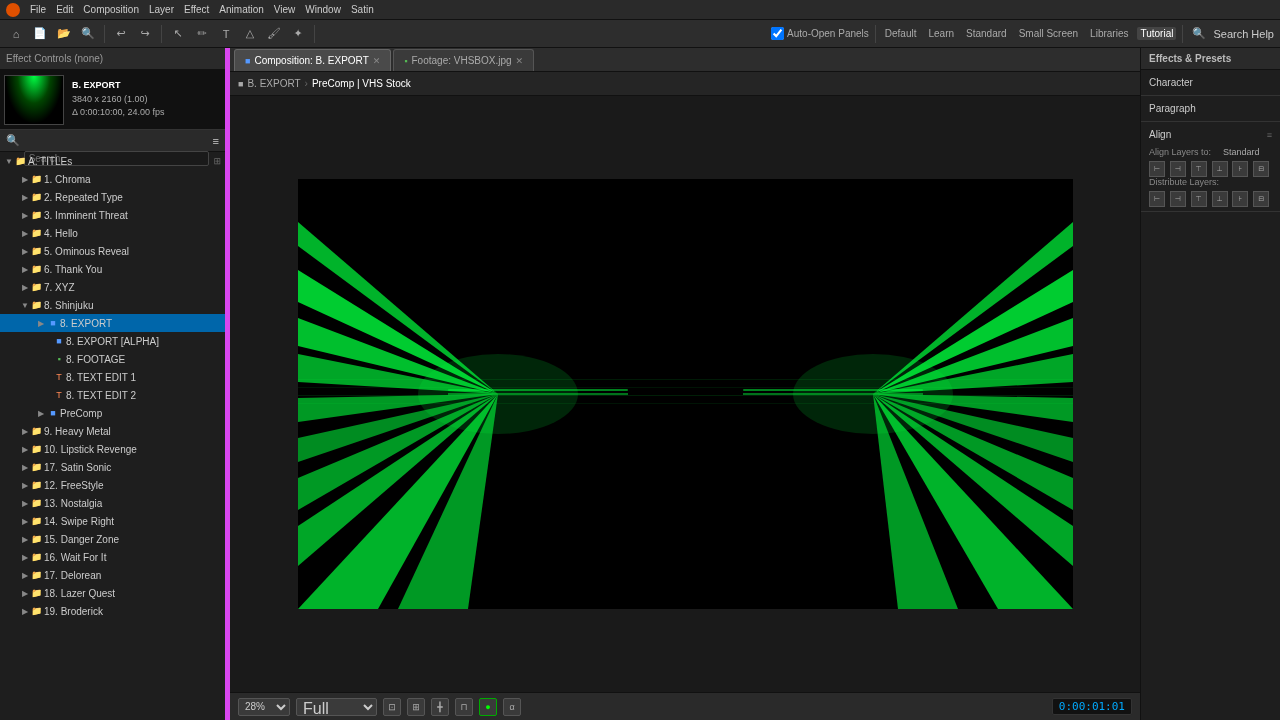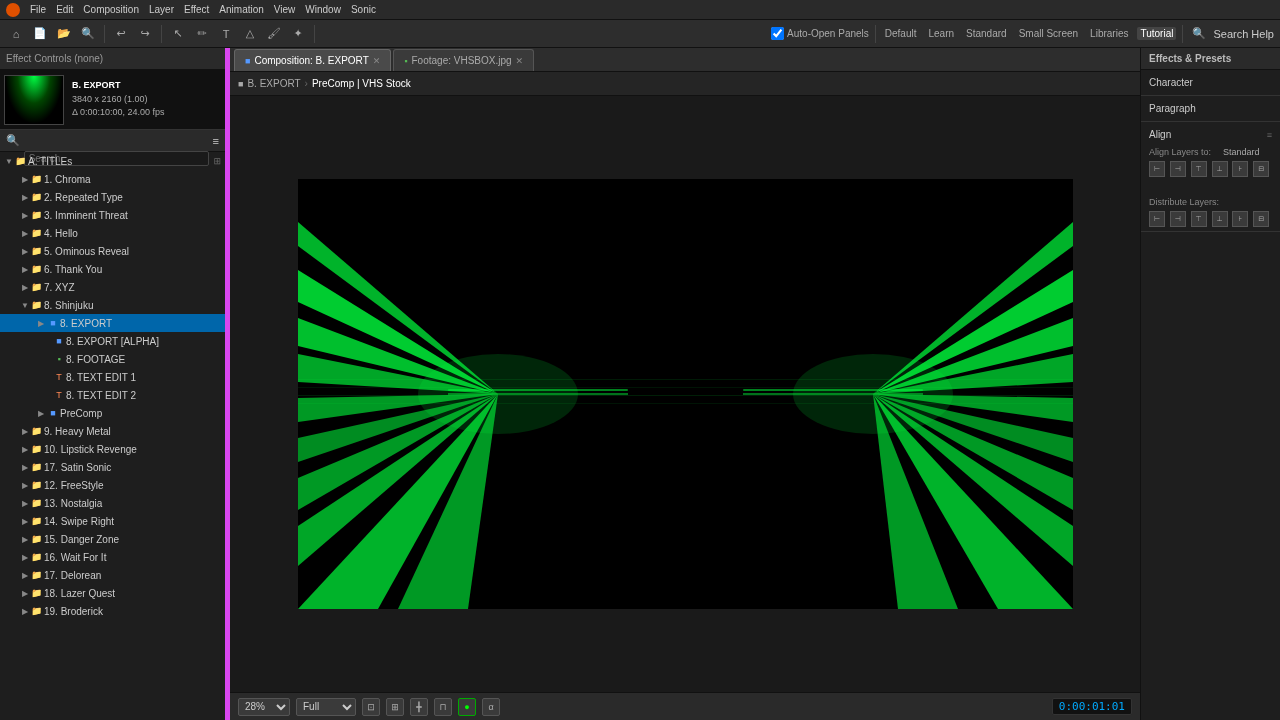--- a/index.html
+++ b/index.html
@@ -329,21 +329,21 @@
       color: #ccc;
       font-size: 10px;
       height: 18px;
       padding: 0 2px;
       border-radius: 2px;
     }
     .res-select {
       background: #3a3a3a;
       border: 1px solid #555;
       color: #ccc;
-      font-size: 10px;
+      font-size: 16px;
       height: 18px;
       padding: 0 2px;
       border-radius: 2px;
     }
     .timecode-display {
       background: #111;
       border: 1px solid #333;
       color: #0af;
       font-size: 11px;
       font-family: monospace;
@@ -416,21 +416,21 @@
       font-size: 9px;
       color: #888;
       display: flex;
       align-items: center;
       gap: 12px;
       margin-top: 4px;
     }
     .distribute-label {
       font-size: 9px;
       color: #888;
-      margin-top: 20px;
+      margin-top: 0;
     }
 
     
     .rays-svg {
       position: absolute;
       top: 0; left: 0;
       width: 100%;
       height: 100%;
     }
   </style>
@@ -440,21 +440,21 @@
 <div class="menu-bar">
   <div class="menu-bar-logo"></div>
   <span class="menu-bar-item">File</span>
   <span class="menu-bar-item">Edit</span>
   <span class="menu-bar-item">Composition</span>
   <span class="menu-bar-item">Layer</span>
   <span class="menu-bar-item">Effect</span>
   <span class="menu-bar-item">Animation</span>
   <span class="menu-bar-item">View</span>
   <span class="menu-bar-item">Window</span>
-  <span class="menu-bar-item">Sonic</span>
+  <span class="menu-bar-item">Satin</span>
 </div>
 
 <div class="toolbar">
   <button class="toolbar-btn">⌂</button>
   <button class="toolbar-btn">📄</button>
   <button class="toolbar-btn">📂</button>
   <button class="toolbar-btn">🔍</button>
   <div class="toolbar-separator"></div>
   <button class="toolbar-btn">↩</button>
   <button class="toolbar-btn">↪</button>

